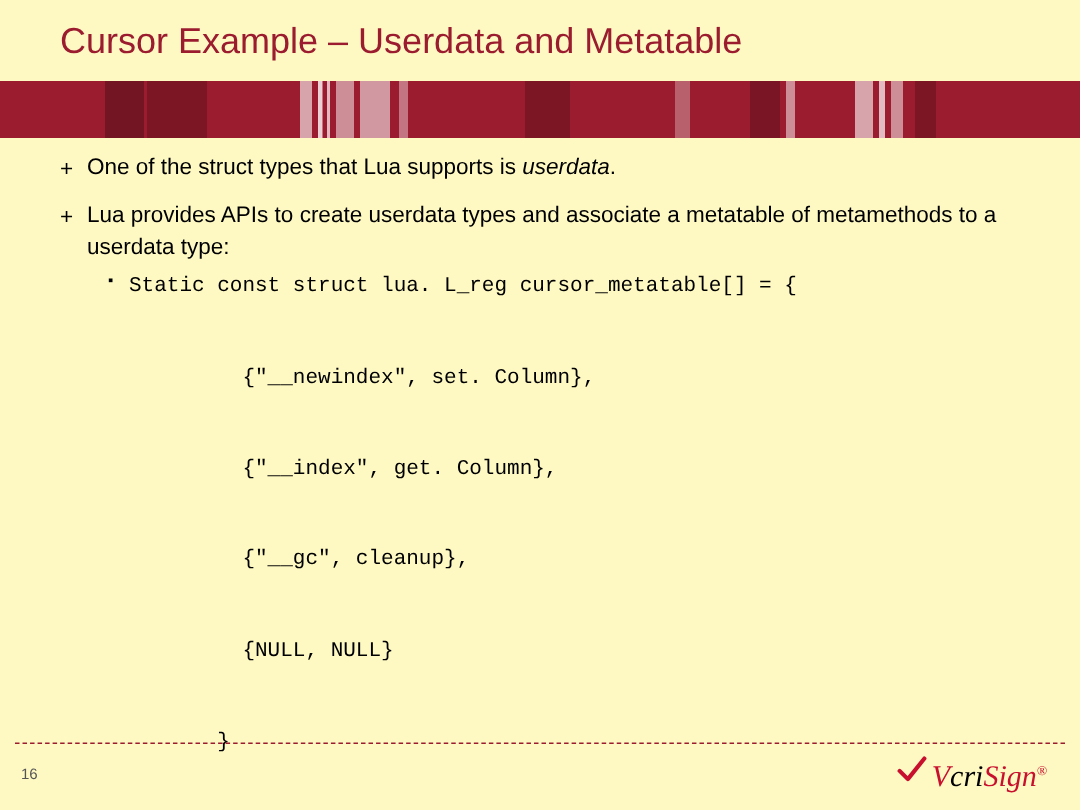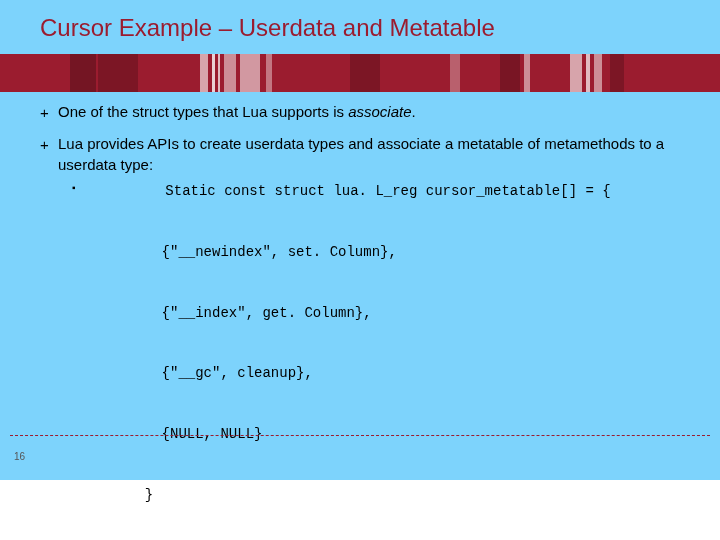--- a/index.html
+++ b/index.html
@@ -1,30 +1,30 @@
 <!DOCTYPE html>
 <html><head>
 <meta charset="utf-8">
 <style>
   * { margin: 0; padding: 0; box-sizing: border-box; }
   html, body { width: 720px; height: 540px; font-family: Arial, Helvetica, sans-serif; background: #fff; }
-  .slide { width: 720px; height: 480px; position: relative; background: #7dd3fc; }
+  .slide { width: 720px; height: 540px; position: relative; background: #fef9c3; }
   .title-area { padding: 14px 0 6px 40px; }
   .title { font-size: 24px; color: #9b1c2f; font-weight: 400; }
   .red-bar { height: 38px; background: #9b1c2f; position: relative; overflow: hidden; margin-top: 6px; }
   .red-bar .marks { position: absolute; inset: 0; }
   .mark { position: absolute; top: 0; bottom: 0; background: rgba(255,255,255,0.25); }
   .content { padding: 10px 30px 0 40px; }
   ul.top { list-style: none; }
   ul.top > li { position: relative; padding-left: 18px; margin-bottom: 12px; font-size: 15px; line-height: 1.35; color: #000; }
   ul.top > li::before { content: ""; position: absolute; left: 0; top: 3px; width: 10px; height: 10px; }
   ul.top > li .plus { position: absolute; left: 0; top: 1px; font-size: 15px; color: #000; font-weight: 400; }
   .em { font-style: italic; }
   ul.sub { list-style: none; margin-top: 6px; margin-left: 14px; }
-  ul.sub > li { position: relative; padding-left: 14px; font-family: "Courier New", monospace; font-size: 14px; line-height: 1.45; color: #000; text-align: center; }
+  ul.sub > li { position: relative; padding-left: 14px; font-family: "Courier New", monospace; font-size: 14px; line-height: 1.45; color: #000; }
   ul.sub > li::before { content: "▪"; position: absolute; left: 0; top: 0; font-size: 10px; color: #000; font-family: Arial, sans-serif; }
   .code-cont { font-family: "Courier New", monospace; font-size: 14px; line-height: 1.45; margin-left: 28px; white-space: pre; }
   .code-line { display: block; }
   .footer-rule { position: absolute; left: 10px; right: 10px; bottom: 44px; border-top: 1px dashed #9b1c2f; }
   .page-num { position: absolute; left: 14px; bottom: 18px; font-size: 10px; color: #555; }
   .logo { position: absolute; right: 22px; bottom: 10px; display: flex; align-items: baseline; font-family: Georgia, 'Times New Roman', serif; }
   .logo .check { width: 22px; height: 22px; position: relative; margin-right: 2px; }
   .logo .check svg { width: 22px; height: 22px; }
   .logo .vs { font-size: 20px; font-style: italic; color: #000; }
   .logo .vs .red { color: #c8102e; }
@@ -58,21 +58,21 @@
       <div class="mark" style="left:594px;width:8px;background:rgba(255,255,255,0.5)"></div>
       <div class="mark" style="left:610px;width:14px;background:rgba(0,0,0,0.2)"></div>
     </div>
   </div>
 
   <div class="content">
     <ul class="top">
 
       <li>
         <span class="plus">+</span>
-        <span>One of the struct types that Lua supports is </span><span class="em">associate</span><span>.</span>
+        <span>One of the struct types that Lua supports is </span><span class="em">userdata</span><span>.</span>
       </li>
 
       <li>
         <span class="plus">+</span>
         <span>Lua provides APIs to create userdata types and associate a metatable of metamethods to a userdata type:</span>
         <ul class="sub">
           <li>Static const struct lua. L_reg cursor_metatable[] = {</li>
         </ul>
         <div class="code-cont">
           <span class="code-line">         {"__newindex", set. Column},</span>
@@ -83,14 +83,22 @@
         </div>
         
       </li>
 
     </ul>
   </div>
 
   <div class="footer-rule"></div>
   <div class="page-num">16</div>
 
+  <div class="logo">
+    <span class="check">
+      <svg viewBox="0 0 24 24">
+          <path d="M3 13 L9 19 L21 4" stroke="#c8102e" stroke-width="3" fill="none" stroke-linecap="round" stroke-linejoin="round"></path>
+        </svg>
+    </span>
+    <span class="vs"><span class="red">V</span><span>cri</span><span class="red">Sign</span><span class="reg">®</span></span>
+  </div>
 
 </div>
 
 </body></html>

